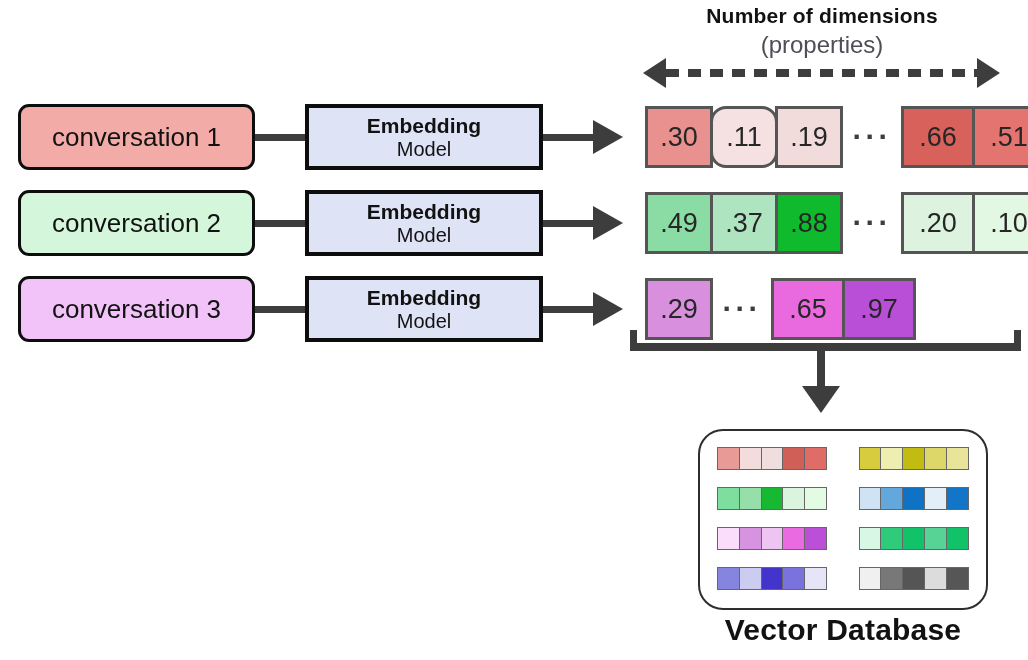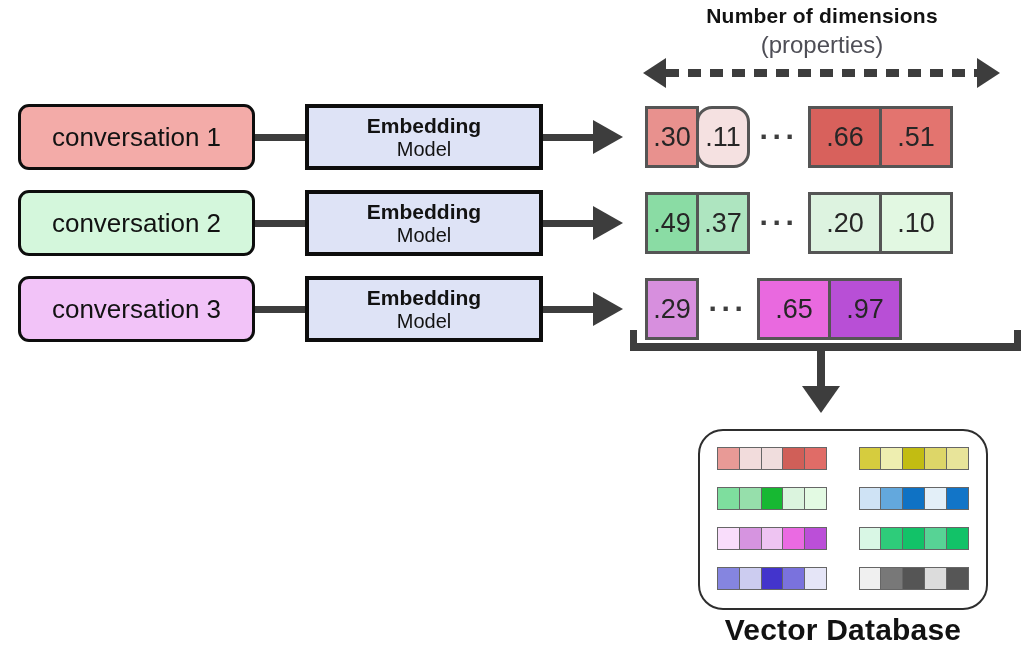--- a/index.html
+++ b/index.html
@@ -25,21 +25,21 @@
   .conv{width:237px;height:66px;box-sizing:border-box;border:3.5px solid #0d0d0d;border-radius:11px;
     display:flex;align-items:center;justify-content:center;font-size:26px;}
   .hline{width:50px;height:7px;background:#3d3d3d;}
   .embed{width:238px;height:66px;box-sizing:border-box;border:4px solid #0d0d0d;background:#DEE3F6;
     display:flex;flex-direction:column;align-items:center;justify-content:center;line-height:1.12;}
   .embed-t{font-size:21px;font-weight:700;}
   .embed-s{font-size:20px;}
   .tri-r{width:0;height:0;border-top:17px solid transparent;border-bottom:17px solid transparent;
     border-left:30px solid #3d3d3d;}
   .vgroup{display:flex;align-items:center;margin-left:22px;height:62px;}
-  .vcell{width:54px;height:62px;box-sizing:border-box;border:3px solid #555555;
+  .vcell{width:68px;height:62px;box-sizing:border-box;border:3px solid #555555;
     display:flex;align-items:center;justify-content:center;font-size:27px;color:#262626;}
   .vcell + .vcell{margin-left:-3px;}
   .vcell.wide{width:74px;}
   .vdots{width:56px;text-align:center;font-size:30px;font-weight:700;color:#3d3d3d;
     letter-spacing:3px;line-height:62px;margin:0 1px;}
   
   .bracket{position:absolute;left:630px;top:330px;width:391px;height:21px;box-sizing:border-box;
     border-left:7px solid #3d3d3d;border-right:7px solid #3d3d3d;border-bottom:8px solid #3d3d3d;}
   .dstem{position:absolute;left:817px;top:351px;width:8px;height:37px;background:#3d3d3d;}
   .dhead{position:absolute;left:802px;top:386px;width:0;height:0;
@@ -75,40 +75,42 @@
     <div class="hline"></div>
     <div class="embed">
       <div class="embed-t">Embedding</div>
       <div class="embed-s">Model</div>
     </div>
     <div class="hline"></div>
     <div class="tri-r"></div>
     <div class="vgroup">
       <div class="vcell" style="background-color: rgb(232, 145, 142);">.30</div>
       <div class="vcell" style="background-color: rgb(245, 225, 225); border-radius: 16px;">.11</div>
+      <div class="vcell" style="background-color: rgb(242, 219, 219);">.19</div>
       <div class="vdots">···</div>
       <div class="vcell wide" style="background-color: rgb(216, 97, 92);">.66</div>
       <div class="vcell wide" style="background-color: rgb(227, 116, 111);">.51</div>
     </div>
   </div>
 
   <div class="prow" style="top:190px">
     <div class="conv" style="background-color: rgb(212, 247, 220);">
       <span>conversation 2</span>
     </div>
     <div class="hline"></div>
     <div class="embed">
       <div class="embed-t">Embedding</div>
       <div class="embed-s">Model</div>
     </div>
     <div class="hline"></div>
     <div class="tri-r"></div>
     <div class="vgroup">
       <div class="vcell" style="background-color: rgb(138, 220, 164);">.49</div>
       <div class="vcell" style="background-color: rgb(174, 229, 192);">.37</div>
+      <div class="vcell" style="background-color: rgb(15, 186, 44);">.88</div>
       <div class="vdots">···</div>
       <div class="vcell wide" style="background-color: rgb(221, 243, 224);">.20</div>
       <div class="vcell wide" style="background-color: rgb(226, 248, 226);">.10</div>
     </div>
   </div>
 
   <div class="prow" style="top:276px">
     <div class="conv" style="background-color: rgb(242, 195, 248);">
       <span>conversation 3</span>
     </div>

